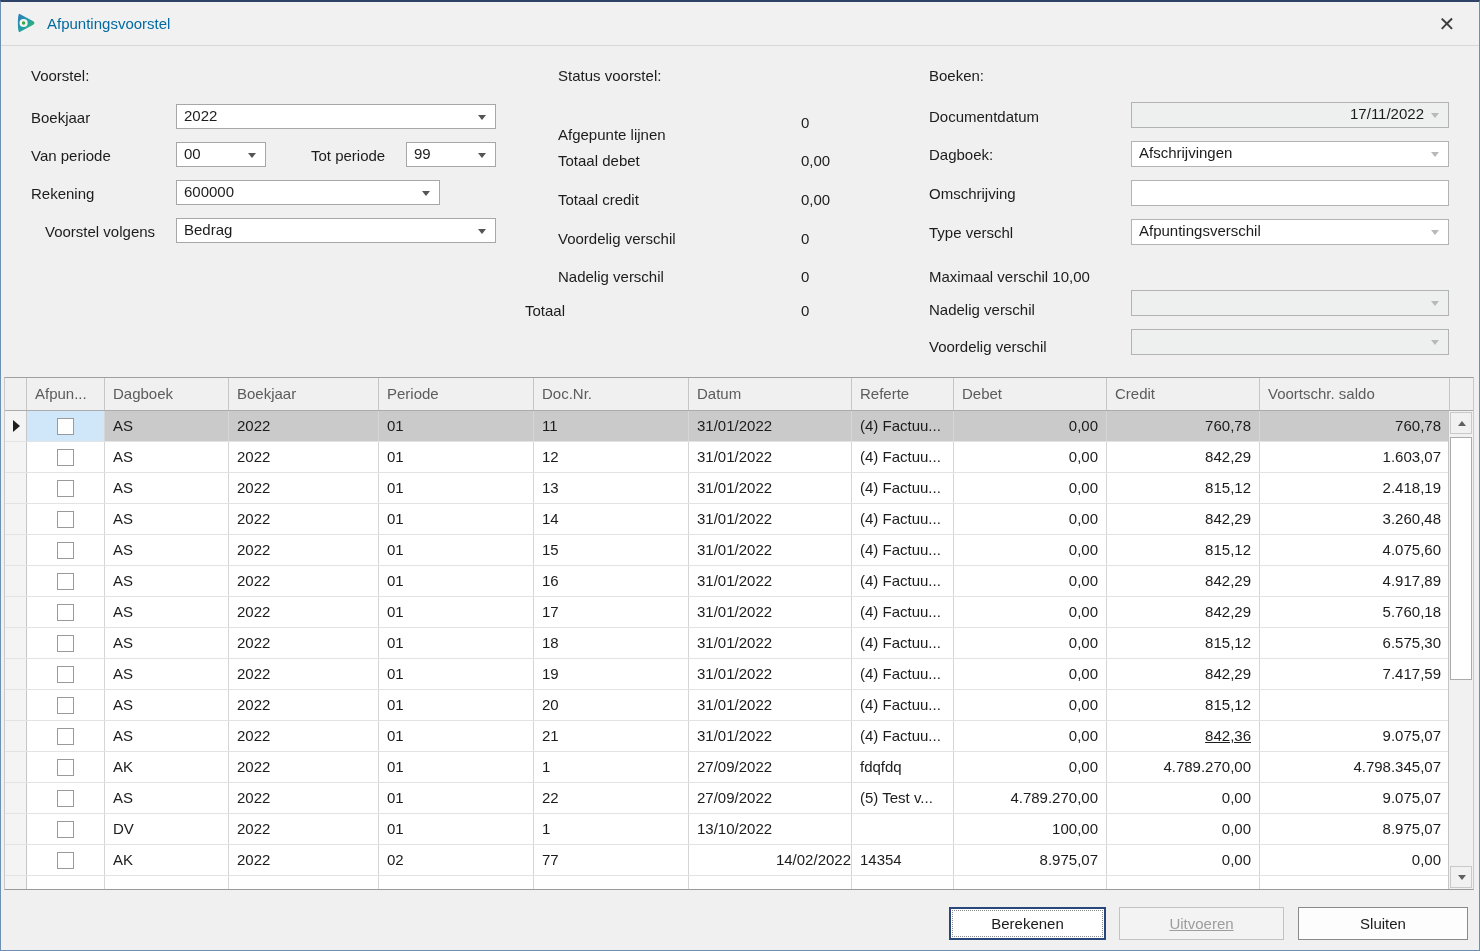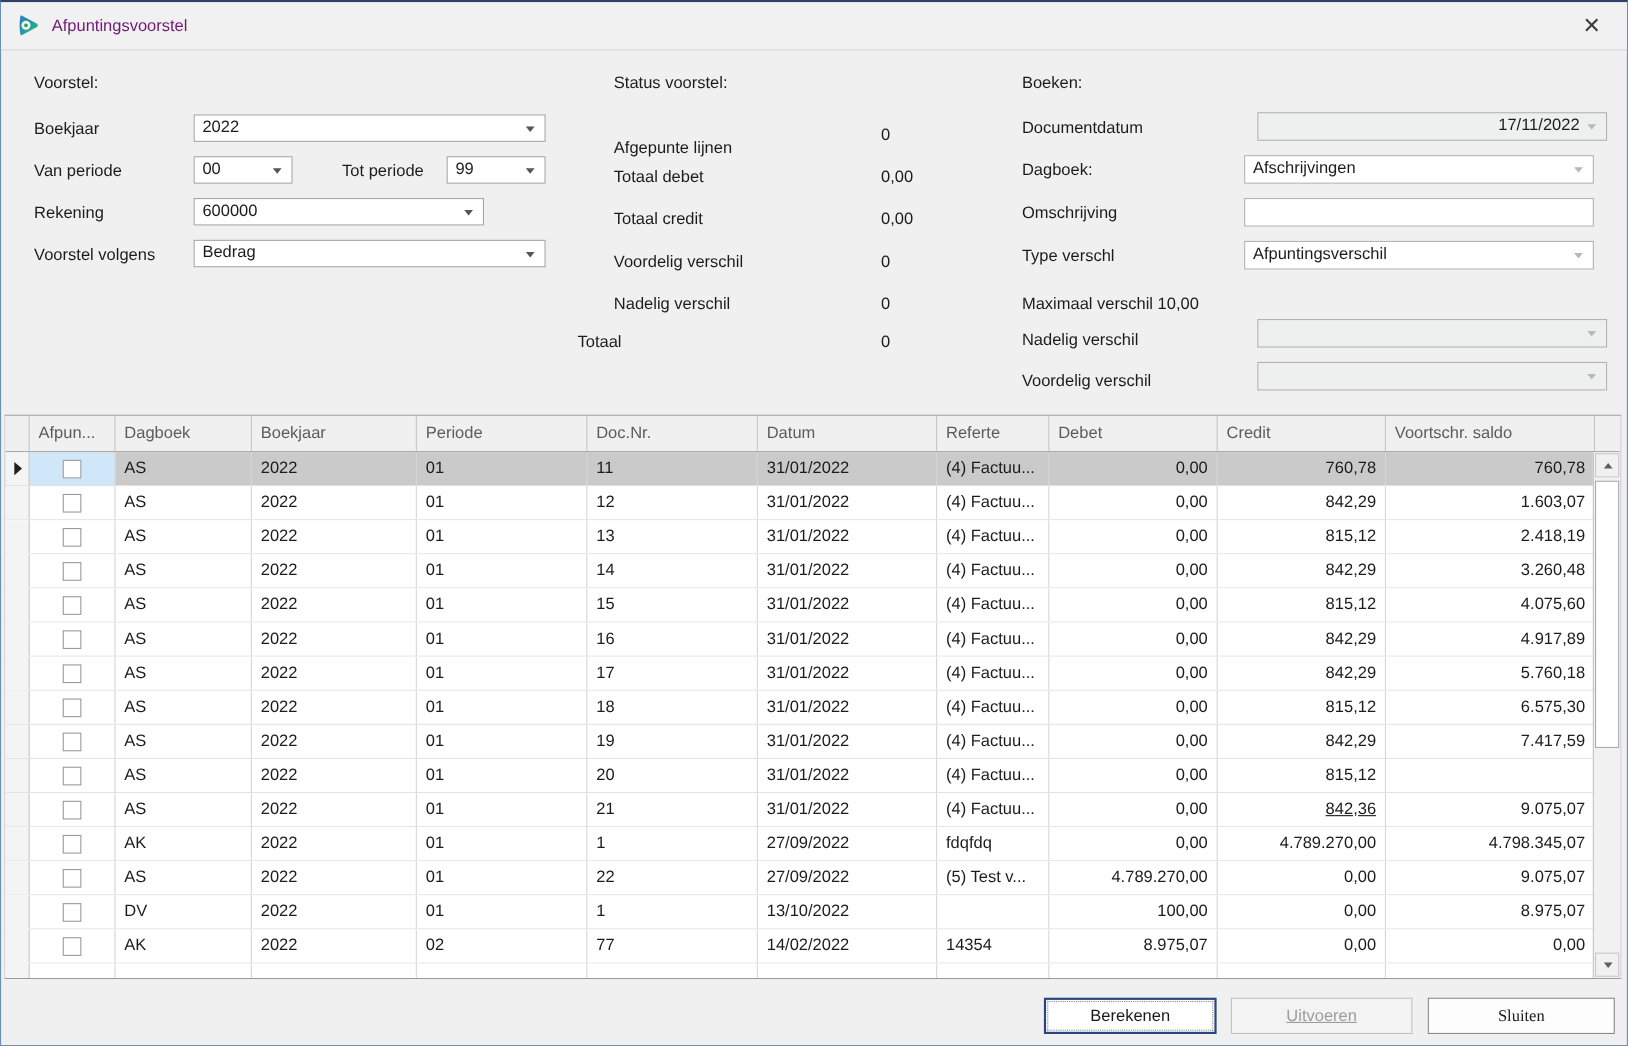--- a/index.html
+++ b/index.html
@@ -5,33 +5,33 @@
   * { margin:0; padding:0; }
   body { background:#555; font-family:"Liberation Sans", sans-serif; }
   .dialog {
     position:relative; width:1480px; height:951px; box-sizing:border-box;
     background:#f0f0f0; color:#1c1c1c; font-size:15px;
     border:1px solid #6d8fb4; border-top:2px solid #2f4368; overflow:hidden;
   }
   
   .titlebar { position:absolute; left:0; top:0; right:0; height:43px; background:#f1f1f1; border-bottom:1px solid #d8d8d8; }
   .app-icon { position:absolute; left:12px; top:9px; width:24px; height:24px; }
-  .title-text { position:absolute; left:46px; top:13px; font-size:15px; color:#701a75; }
+  .title-text { position:absolute; left:46px; top:13px; font-size:15px; color:#0369a1; }
   .close-btn { position:absolute; right:18px; top:8px; width:28px; height:28px; text-align:center; line-height:28px; font-size:20px; color:#3d3d3d; cursor:pointer; }
   
   .lbl { position:absolute; white-space:nowrap; color:#1c1c1c; }
   .combo, .textbox {
     position:absolute; box-sizing:border-box; height:25px; line-height:22px;
     background:#fff; border:1px solid #a7a7a7; padding:0 24px 0 7px; white-space:nowrap; overflow:hidden;
   }
   .textbox { padding-right:7px; }
   .combo .arr { position:absolute; right:9px; top:10px; width:0; height:0;
     border-left:4px solid transparent; border-right:4px solid transparent; border-top:5px solid #555; }
   .combo.dim .arr { border-top-color:#b9b9b9; }
-  .combo.gray { background:#eef0f0; border-color:#b3b3b3;margin-left:12px; }
+  .combo.gray { background:#eef0f0; border-color:#b3b3b3; }
   .ralign { text-align:right; }
   .statval { position:absolute; left:800px; white-space:nowrap; }
   
   .grid { position:absolute; left:3px; top:375px; width:1470px; height:513px; box-sizing:border-box;
     background:#fff; border:1px solid #c9c9c9; border-top:1px solid #9f9f9f; border-bottom:1px solid #9a9a9a; overflow:hidden; }
   .grid-header { display:flex; height:33px; background:#f0f0f0; border-bottom:1px solid #ababab; box-sizing:border-box; }
   .gh-cell { box-sizing:border-box; flex:0 0 auto; border-right:1px solid #c6c6c6; color:#5c5c5c;
     padding:7px 0 0 8px; overflow:hidden; white-space:nowrap; }
   .gh-spacer { flex:1 1 auto; border-right:none; }
   .grid-body { position:relative; }
@@ -97,21 +97,21 @@
   <div class="lbl" style="left:310px; top:145px;">Tot periode</div>
   <div class="combo" style="left:405px; top:140px; width:90px;">
     <span>99</span><span class="arr"></span>
   </div>
 
   <div class="lbl" style="left:30px; top:183px;">Rekening</div>
   <div class="combo" style="left:175px; top:178px; width:264px;">
     <span>600000</span><span class="arr"></span>
   </div>
 
-  <div class="lbl" style="left:30px; top:221px;">Voorstel volgens</div>
+  <div class="lbl" style="left:44px; top:221px;">Voorstel volgens</div>
   <div class="combo" style="left:175px; top:216px; width:320px;">
     <span>Bedrag</span><span class="arr"></span>
   </div>
 
   <div class="lbl" style="left:557px; top:65px;">Status voorstel:</div>
 
   <div class="lbl" style="left:557px; top:112px;margin-top:12px;">Afgepunte lijnen</div>
   <div class="statval" style="top:112px;">0</div>
   <div class="lbl" style="left:557px; top:150px;">Totaal debet</div>
   <div class="statval" style="top:150px;">0,00</div>
@@ -387,21 +387,21 @@
         </div>
         <div class="grow">
           <div class="gutter" style="width: 22px;"></div>
           <div class="gcell cb-wrap" style="width: 78px;">
             <span class="cbx"></span>
           </div>
           <div class="gcell" style="width: 124px;">AK</div>
           <div class="gcell" style="width: 150px;">2022</div>
           <div class="gcell" style="width: 155px;">02</div>
           <div class="gcell" style="width: 155px;">77</div>
-          <div class="gcell" style="width: 163px;">14/02/2022</div>
+          <div class="gcell" style="width: 163px; text-align: right;">14/02/2022</div>
           <div class="gcell" style="width: 102px;">14354</div>
           <div class="gcell num" style="width: 153px;">8.975,07</div>
           <div class="gcell num" style="width: 153px;">0,00</div>
           <div class="gcell num" style="width: 190px;">0,00</div>
         </div>
         <div class="grow">
           <div class="gutter" style="width: 22px;"></div>
           <div class="gcell cb-wrap" style="width: 78px;"></div>
           <div class="gcell" style="width: 124px;"></div>
           <div class="gcell" style="width: 150px;"></div>
@@ -420,15 +420,15 @@
         </div>
       <div class="sb-thumb"></div>
       <div class="sb-btn down">
           <span class="tri-down"></span>
         </div>
     </div>
   </div>
 
   <button class="btn focused" style="left:948px; width:157px;">Berekenen</button>
   <button class="btn disabled" style="left:1118px; width:165px;text-decoration:underline;">Uitvoeren</button>
-  <button class="btn" style="left:1297px; width:170px;font-family:Liberation Serif, serif;">Sluiten</button>
+  <button class="btn" style="left:1297px; width:170px;">Sluiten</button>
 
 </div>
 
 </body></html>

